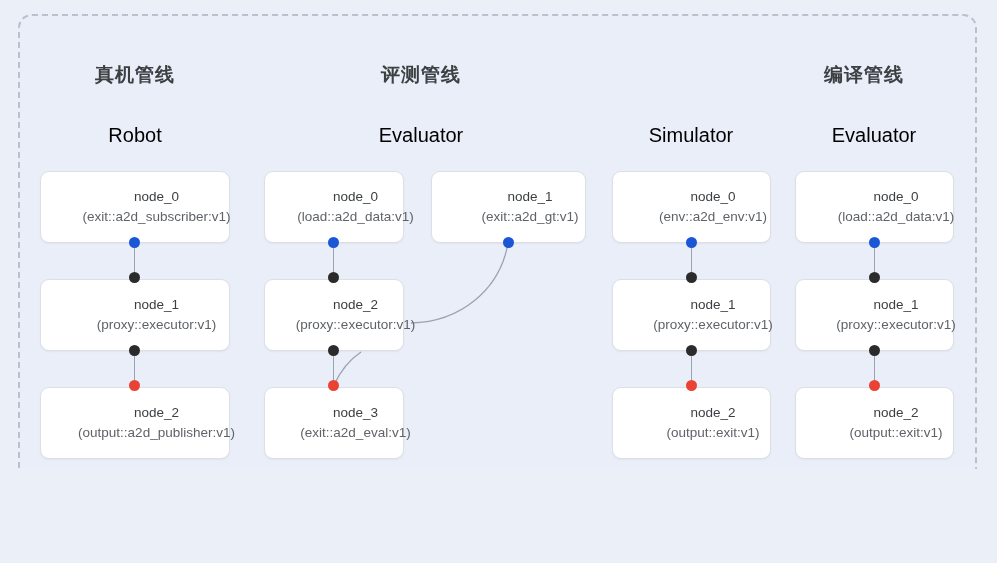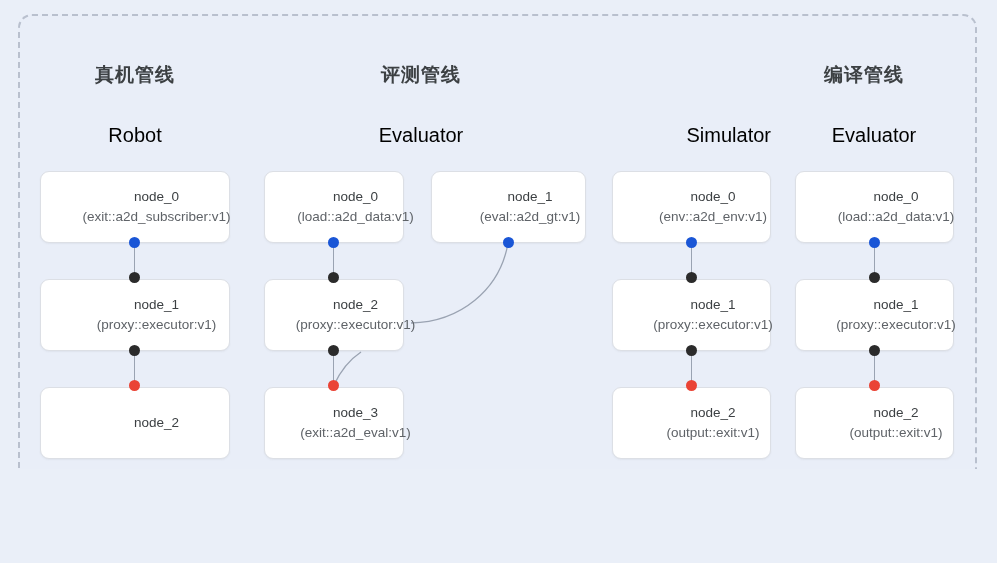--- a/index.html
+++ b/index.html
@@ -128,53 +128,54 @@
   <div class="node" style="left:40px; top:279px; width:190px; height:72px;">
     <span class="nm">node_1</span>
     <span class="nd">(proxy::executor:v1)</span>
   </div>
   <div class="port black" style="left:129px; top:345px;"></div>
   <div class="edge-v" style="left:134px; top:351px; height:32px;"></div>
   <div class="port red" style="left:129px; top:380px;"></div>
 
   <div class="node" style="left:40px; top:387px; width:190px; height:72px;">
     <span class="nm">node_2</span>
+    <span class="nd">(output::a2d_publisher:v1)</span>
   </div>
 
   <div class="col-cn" style="left:341px; top:62px; width:160px;">评测管线</div>
   <div class="col-en" style="left:341px; top:124px; width:160px;">Evaluator</div>
 
   <div class="node" style="left:264px; top:171px; width:140px; height:72px;">
     <span class="nm">node_0</span>
     <span class="nd">(load::a2d_data:v1)</span>
   </div>
   <div class="port blue" style="left:328px; top:237px;"></div>
   <div class="edge-v" style="left:333px; top:243px; height:32px;"></div>
   <div class="port black" style="left:328px; top:272px;"></div>
 
   <div class="node" style="left:431px; top:171px; width:155px; height:72px;">
     <span class="nm">node_1</span>
-    <span class="nd">(eval::a2d_gt:v1)</span>
+    <span class="nd">(exit::a2d_gt:v1)</span>
   </div>
   <div class="port blue" style="left:503px; top:237px;"></div>
 
   <div class="node" style="left:264px; top:279px; width:140px; height:72px;">
     <span class="nm">node_2</span>
     <span class="nd">(proxy::executor:v1)</span>
   </div>
   <div class="port black" style="left:328px; top:345px;"></div>
   <div class="edge-v" style="left:333px; top:351px; height:32px;"></div>
   <div class="port red" style="left:328px; top:380px;"></div>
 
   <div class="node" style="left:264px; top:387px; width:140px; height:72px;">
     <span class="nm">node_3</span>
     <span class="nd">(exit::a2d_eval:v1)</span>
   </div>
 
-  <div class="col-en" style="left:611px; top:124px; width:160px;text-align:right;">Simulator</div>
+  <div class="col-en" style="left:611px; top:124px; width:160px;">Simulator</div>
 
   <div class="node" style="left:612px; top:171px; width:159px; height:72px;">
     <span class="nm">node_0</span>
     <span class="nd">(env::a2d_env:v1)</span>
   </div>
   <div class="port blue" style="left:686px; top:237px;"></div>
   <div class="edge-v" style="left:691px; top:243px; height:32px;"></div>
   <div class="port black" style="left:686px; top:272px;"></div>
 
   <div class="node" style="left:612px; top:279px; width:159px; height:72px;">

